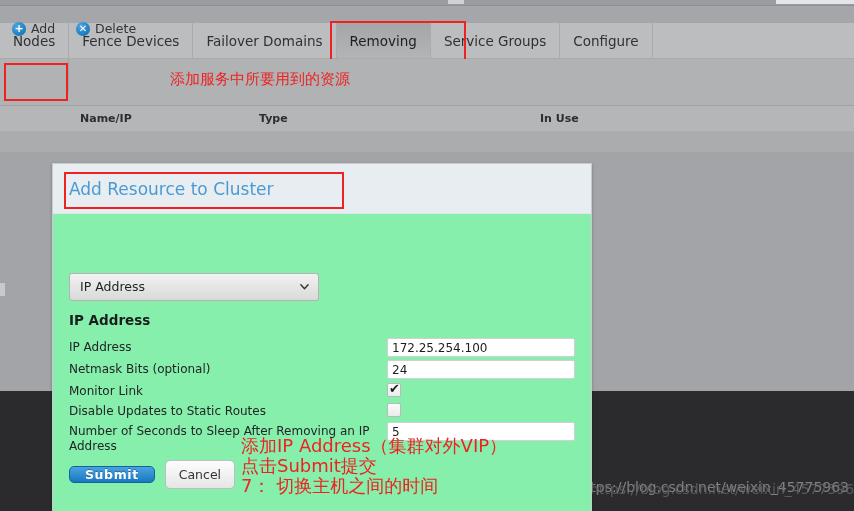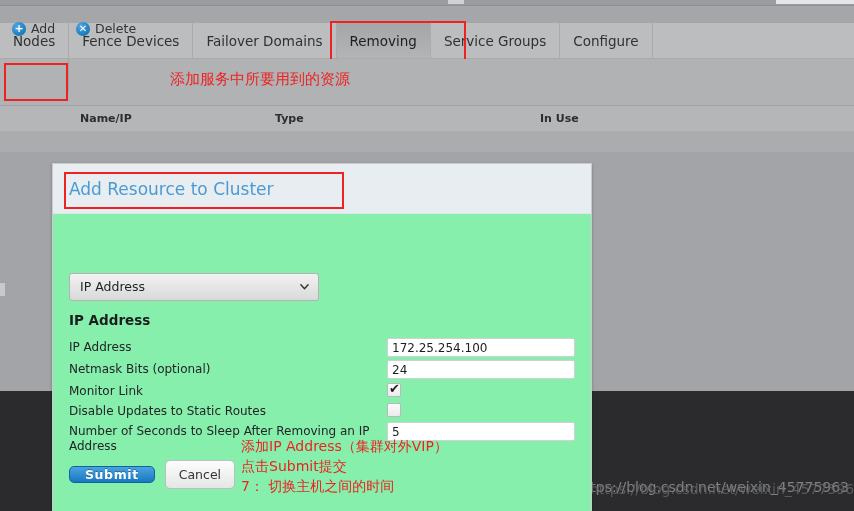--- a/index.html
+++ b/index.html
@@ -141,21 +141,21 @@
     border-bottom: 1px solid #a4a6a8;
   }
   .th {
     position: absolute;
     top: 6px;
     font-size: 11px;
     font-weight: bold;
     color: #2c2e30;
   }
   .th-name { left: 80px; }
-  .th-type { left: 275px; }
+  .th-type { left: 259px; }
   .th-use  { left: 540px; }
 
   .table-body {
     position: absolute;
     left: 0; top: 131px;
     width: 854px; height: 21px;
     background: #aaacae;
     border-bottom: 1px solid #9fa1a3;
   }
   .table-rest {
@@ -328,21 +328,21 @@
     padding: 6px 13px;
     cursor: default;
     font-family: "DejaVu Sans", "Liberation Sans", sans-serif;
   }
 
   
   .annot {
     position: absolute;
     left: 188px; top: 272px;
     color: #ee2222;
-    font-size: 14px;
+    font-size: 18px;
     line-height: 20px;
     white-space: nowrap;
   }
 
   
   .watermark {
     position: absolute;
     left: 576px; top: 479px;
     font-size: 14px;
     color: #8e9094;

